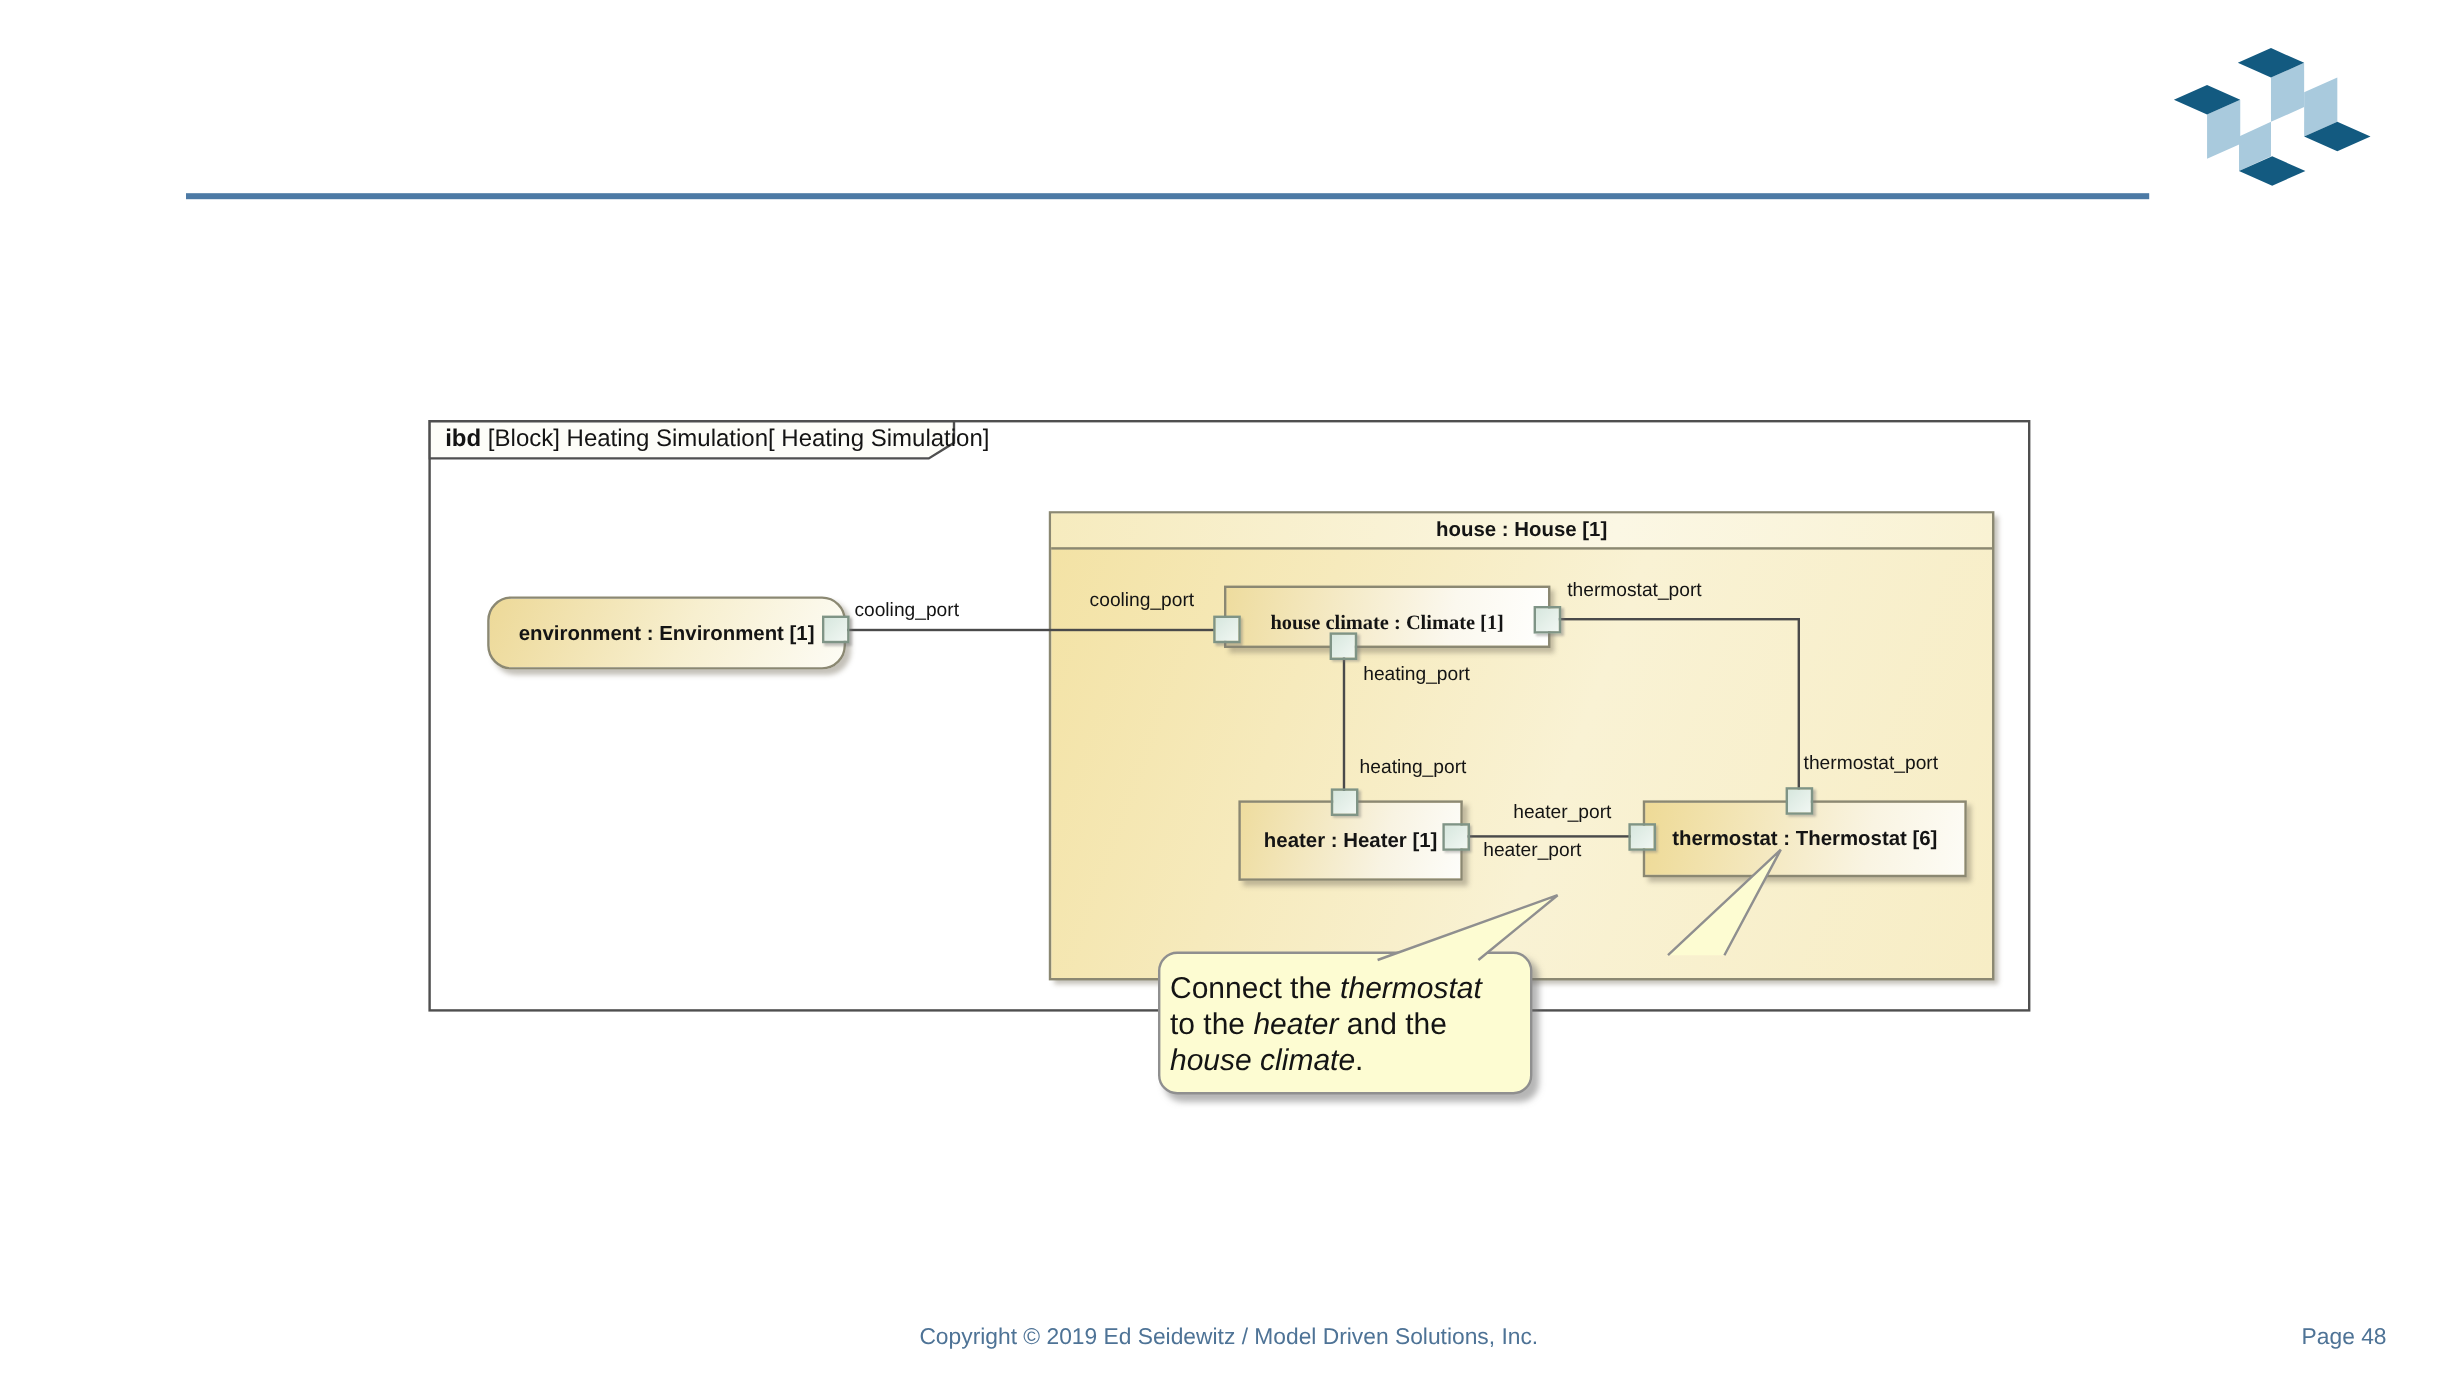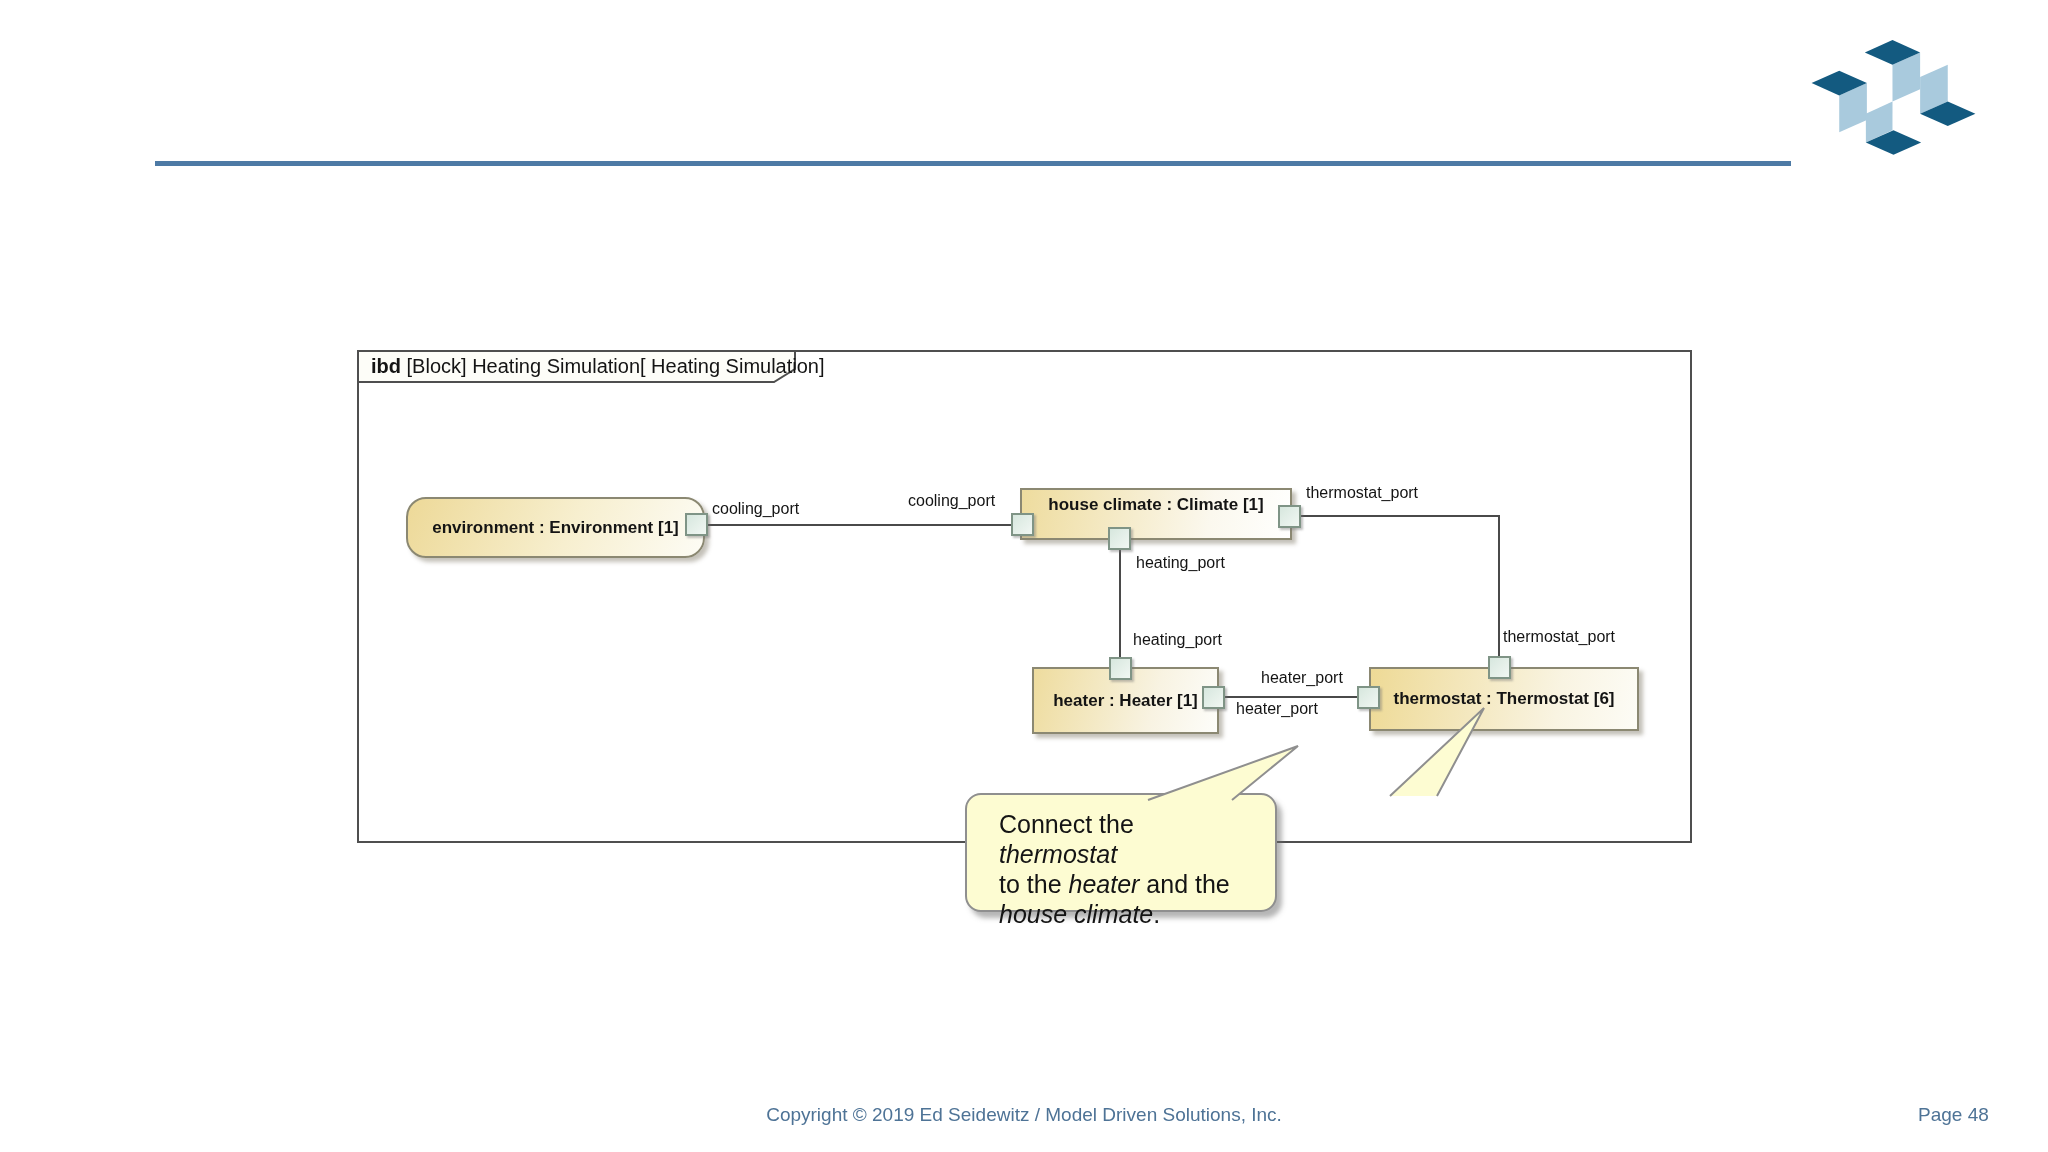--- a/index.html
+++ b/index.html
@@ -31,22 +31,22 @@
          font-weight:bold;font-size:17px;white-space:nowrap;z-index:2;}
   #house{left:874px;top:426px;width:784px;height:387px;
          background:linear-gradient(110deg,#f3e2a4 0%,#f9f2d4 55%,#f7edc5 100%);
          display:block;z-index:1;}
   #house-header{height:28px;border-bottom:2px solid var(--block_border);
                 display:flex;align-items:center;justify-content:center;
                 font-weight:bold;font-size:17px;
                 background:linear-gradient(100deg,#f6ebbe,#fbf7e4 60%,#f9f2d3);}
   #env{left:406px;top:497px;width:295px;height:57px;
        background:linear-gradient(115deg,#edd998 0%,#f7efcf 55%,#fdfcf5 100%);border-radius:20px;}
-  #climate{left:1020px;top:488px;width:272px;height:52px;align-items:flex-start;padding-top:5px;box-sizing:border-box;
-       background:linear-gradient(100deg,#eedc9e,#fbf8ee 70%,#fffffe);}
+  #climate{left:1020px;top:488px;width:272px;height:52px;align-items:flex-start;padding-top:19px;box-sizing:border-box;
+       background:linear-gradient(100deg,#eedc9e,#fbf8ee 70%,#fffffe);font-family:Liberation Serif, serif;}
   #heater{left:1032px;top:667px;width:183px;height:63px;
        background:linear-gradient(105deg,#eedc9e,#f8f3e2 65%,#fdfdfa);}
   #thermostat{left:1369px;top:667px;width:266px;height:60px;
        background:linear-gradient(100deg,#eeda96,#f9f4e2 70%,#fdfcf6);}
 
   
   .wire{position:absolute;background:var(--connector);z-index:3;}
 
   
   .port{position:absolute;width:23px;height:23px;box-sizing:border-box;
@@ -54,21 +54,21 @@
         background:linear-gradient(135deg,#d7e7de,#f1f7f3);
         box-shadow:2px 2px 2px rgba(120,120,120,0.45);z-index:4;}
 
   
   .diagram-label{position:absolute;font-size:16px;color:#141414;white-space:nowrap;z-index:4;}
 
   
   .callout{position:absolute;background:var(--callout_fill);border:2px solid #8f8f8f;
            border-radius:16px;box-shadow:5px 6px 5px rgba(110,110,110,0.5);
            font-size:25px;line-height:30px;white-space:pre-line;z-index:10;box-sizing:border-box;}
-  #callout-connect{left:965px;top:793px;width:312px;height:119px;padding:14px 32px;}
+  #callout-connect{left:965px;top:793px;width:312px;height:119px;padding:14px 8px;}
   #callout-add{left:1345px;top:787px;width:288px;height:87px;padding:12px 18px;}
   .tail{position:absolute;z-index:11;}
 
   
   .footer-text{position:absolute;font-size:19px;color:var(--footer_text);white-space:nowrap;}
   #footer-copyright{left:0;top:1104px;width:2048px;text-align:center;}
   #footer-page{left:1898px;top:1104px;margin-left:20px;}
 </style>
 </head>
 <body>
@@ -89,20 +89,25 @@
   </svg>
 
   <div id="frame"></div>
   <svg id="frame-tab" viewBox="0 0 440 34">
     <path d="M1,1 H438 V19 L417,32 H1 Z" fill="#fdfdf8" stroke="#4f4f4f" stroke-width="2"></path>
   </svg>
   <div id="frame-tab-label">
     <span class="kw">ibd</span><span> [Block] Heating Simulation[ Heating Simulation]</span>
   </div>
 
+  <div id="house" class="block">
+    <div id="house-header">
+      <span>house : House [1]</span>
+    </div>
+  </div>
 
   <div class="wire" style="left:697px;top:524px;width:315px;height:2px;"></div>
   <div class="wire" style="left:1119px;top:539px;width:2px;height:130px;"></div>
   <div class="wire" style="left:1214px;top:696px;width:145px;height:2px;"></div>
   <div class="wire" style="left:1290px;top:515px;width:210px;height:2px;"></div>
   <div class="wire" style="left:1498px;top:515px;width:2px;height:143px;"></div>
 
   <div id="env" class="block">
     <span>environment : Environment [1]</span>
   </div>

